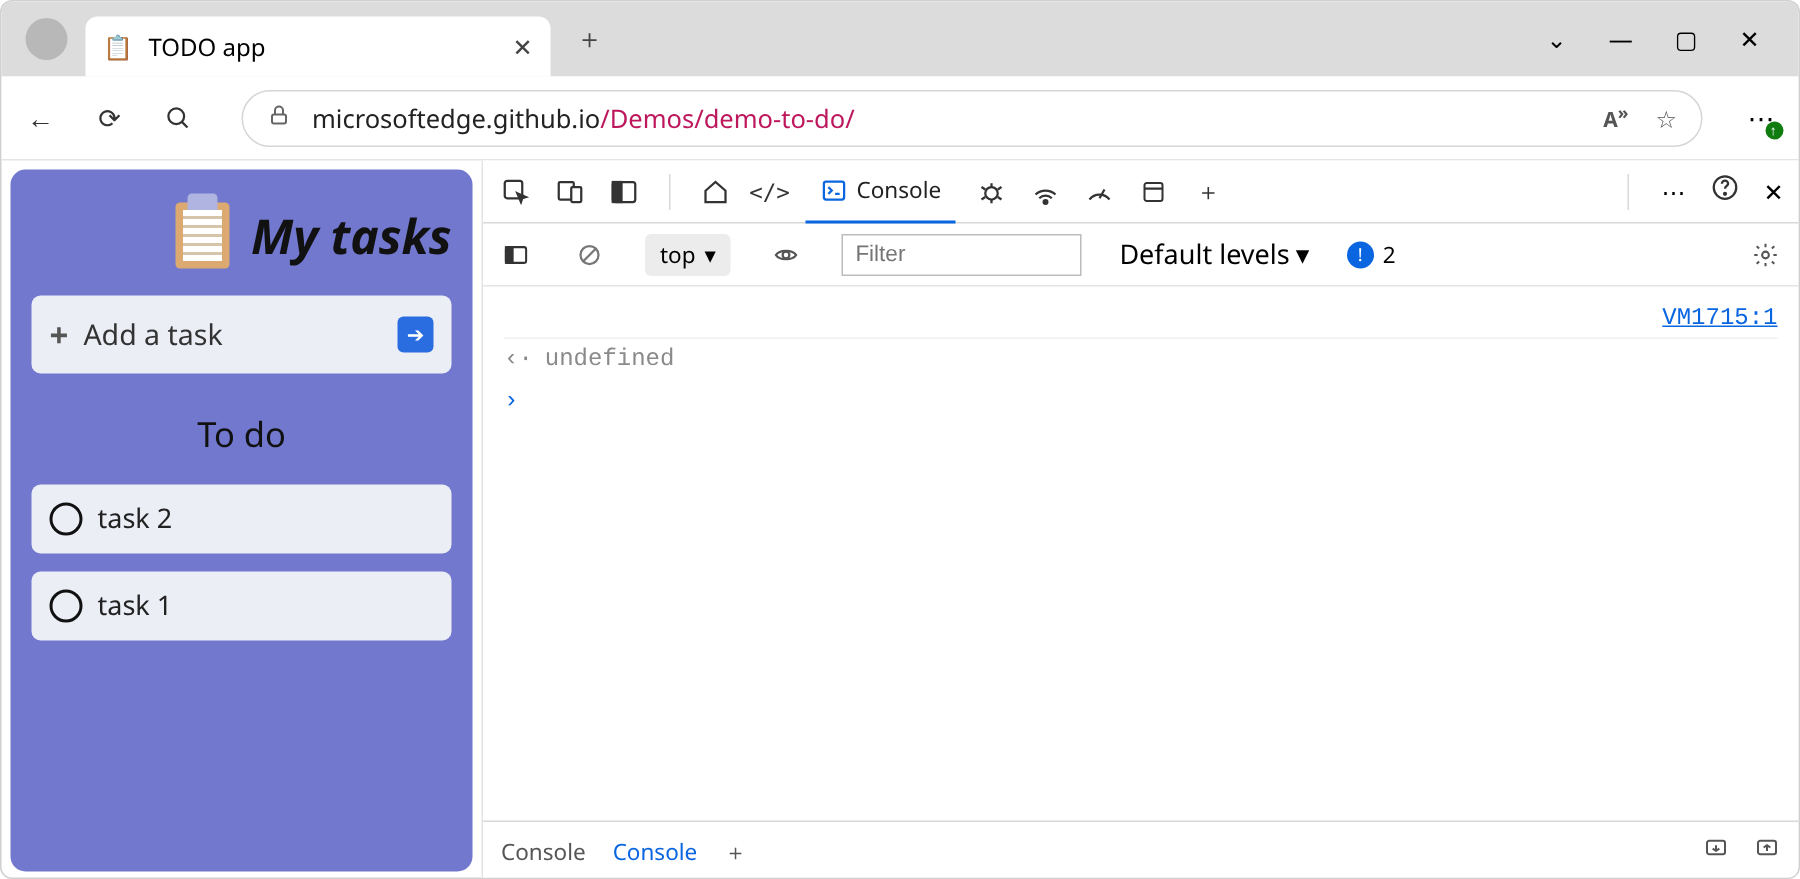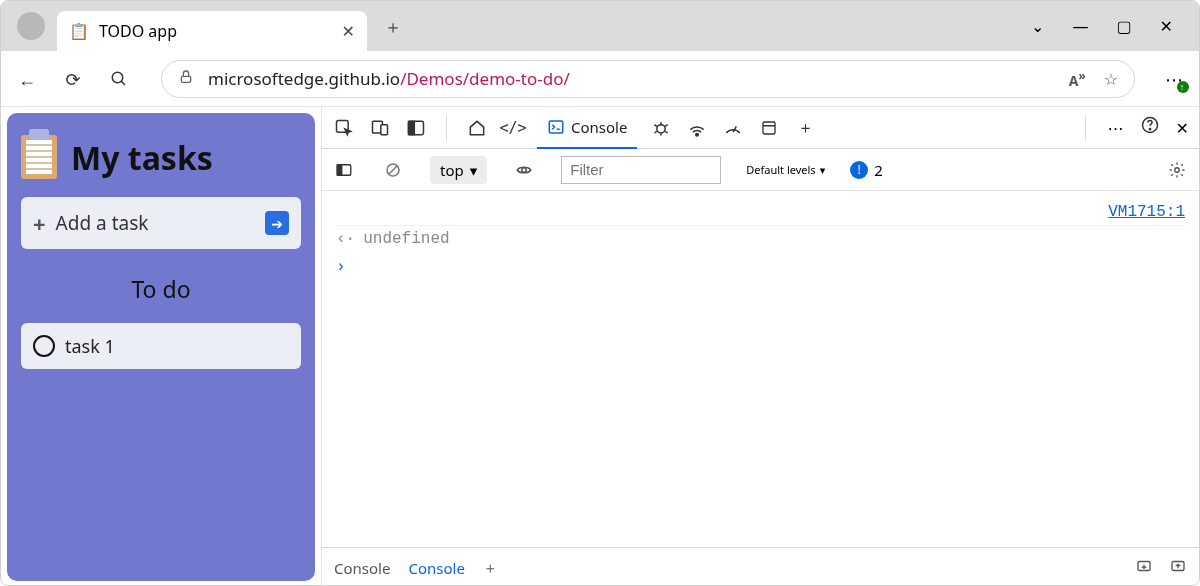--- a/index.html
+++ b/index.html
@@ -107,21 +107,22 @@
     margin: 6px;
     padding: 22px 14px;
     display: flex;
     flex-direction: column;
     gap: 18px;
   }
   .app-header {
     display: flex;
     align-items: center;
     gap: 14px;
-    justify-content: flex-start;
+    justify-content: flex-end;
+    font-style: italic;
   }
   .clipboard-ico {
     width: 36px; height: 44px;
     background: #dca970;
     border-radius: 3px;
     position: relative;
   }
   .clipboard-ico::before {
     content: "";
     position: absolute;
@@ -312,20 +313,24 @@
     </div>
     <div class="add-task">
       <span class="plus">+</span>
       <span>Add a task</span>
       <span class="arrow">➔</span>
     </div>
     <div class="section-label">To do</div>
     <div class="task-list">
       <div class="task">
         <span class="circle"></span>
+        <span>task 2</span>
+      </div>
+      <div class="task">
+        <span class="circle"></span>
         <span>task 1</span>
       </div>
     </div>
   </div>
 
   <div class="devtools">
 
     <div class="dt-tabs">
       <span class="dt-ico">
         <svg width="20" height="20" viewBox="0 0 24 24" fill="none" stroke="#333" stroke-width="1.8">
@@ -415,21 +420,21 @@
         <span>top</span>
         <span>▾</span>
       </div>
       <span class="dt-ico">
         <svg width="18" height="18" viewBox="0 0 24 24" fill="none" stroke="#555" stroke-width="2">
             <circle cx="12" cy="12" r="3"></circle>
             <path d="M3 12c3-5 15-5 18 0-3 5-15 5-18 0z"></path>
           </svg>
       </span>
       <input class="filter-input" placeholder="Filter" style="">
-      <div style="font-size:11px;display:flex;gap:4px;align-items:center;">
+      <div style="font-size:18px;display:flex;gap:4px;align-items:center;">
         <span>Default levels</span>
         <span>▾</span>
       </div>
       <div class="issue-badge">
         <span class="bubble">!</span>
         <span>2</span>
       </div>
       <span class="gear dt-ico">
         <svg width="18" height="18" viewBox="0 0 24 24" fill="none" stroke="#555" stroke-width="1.8">
             <circle cx="12" cy="12" r="3"></circle>

